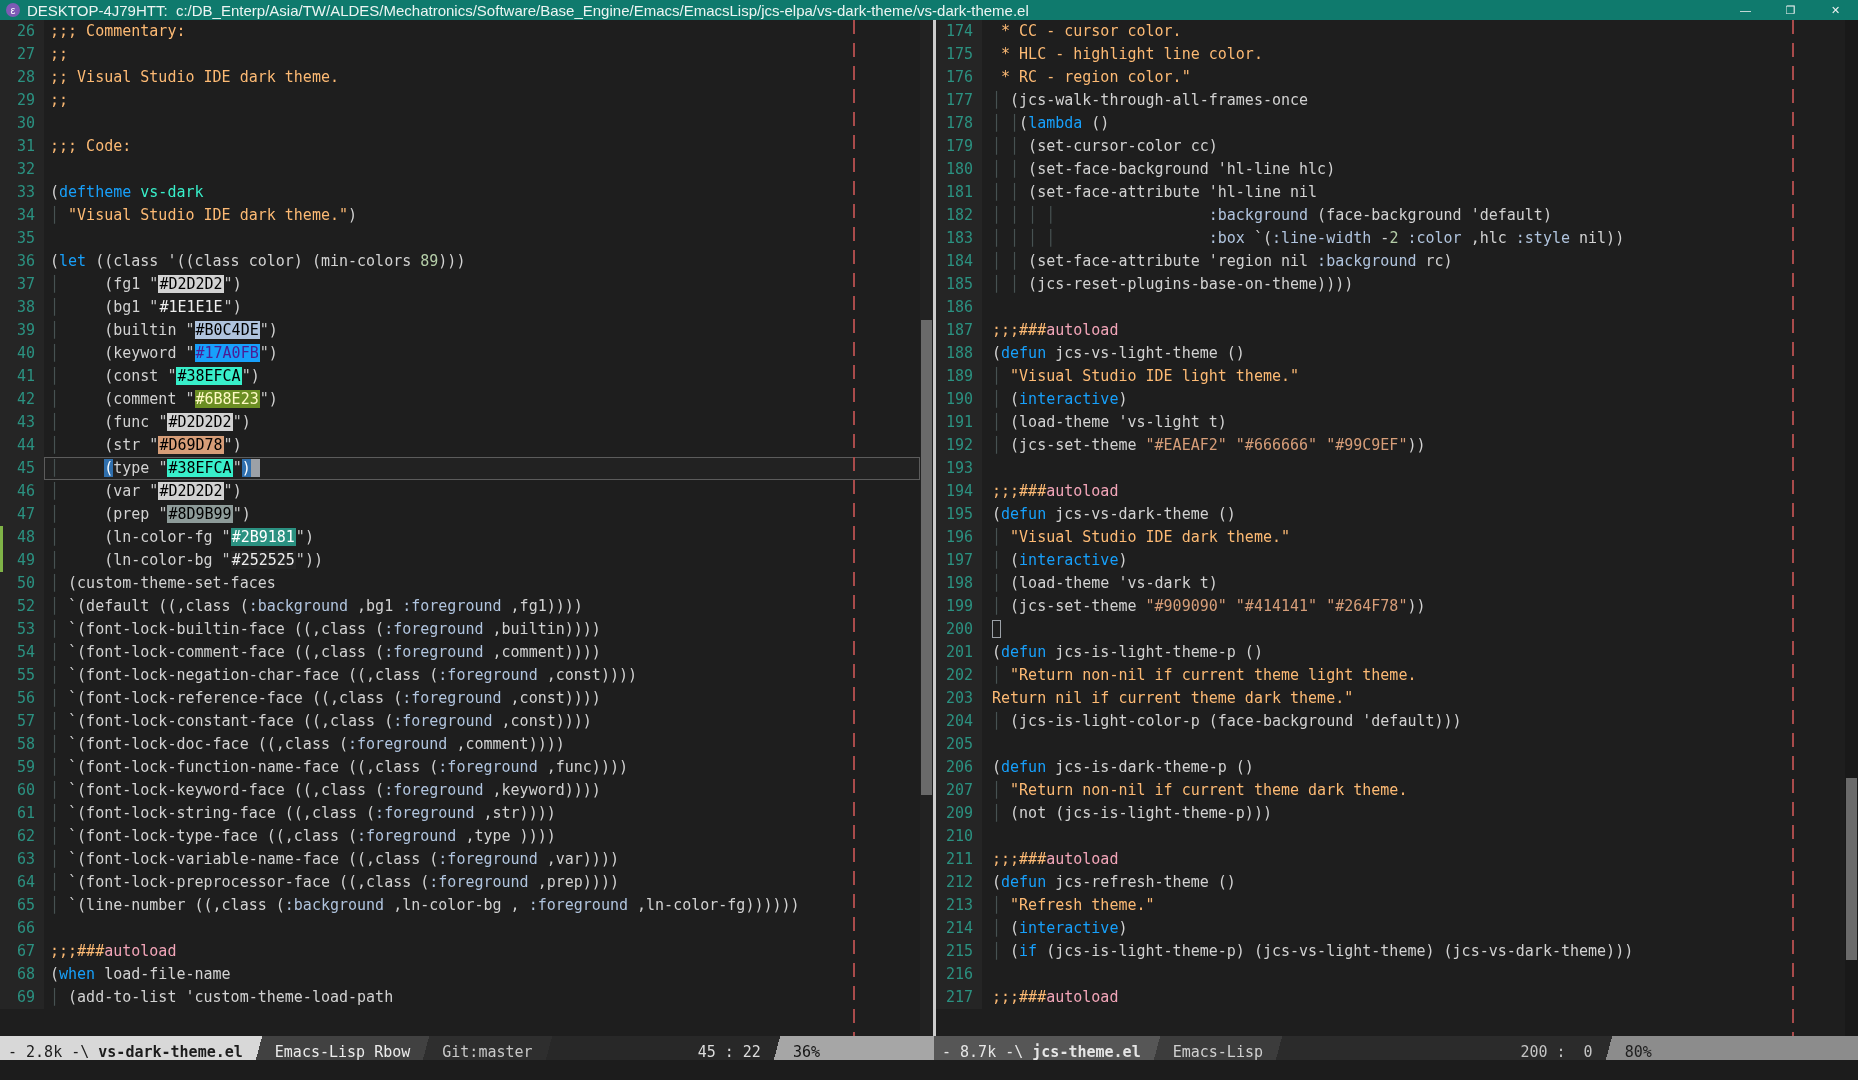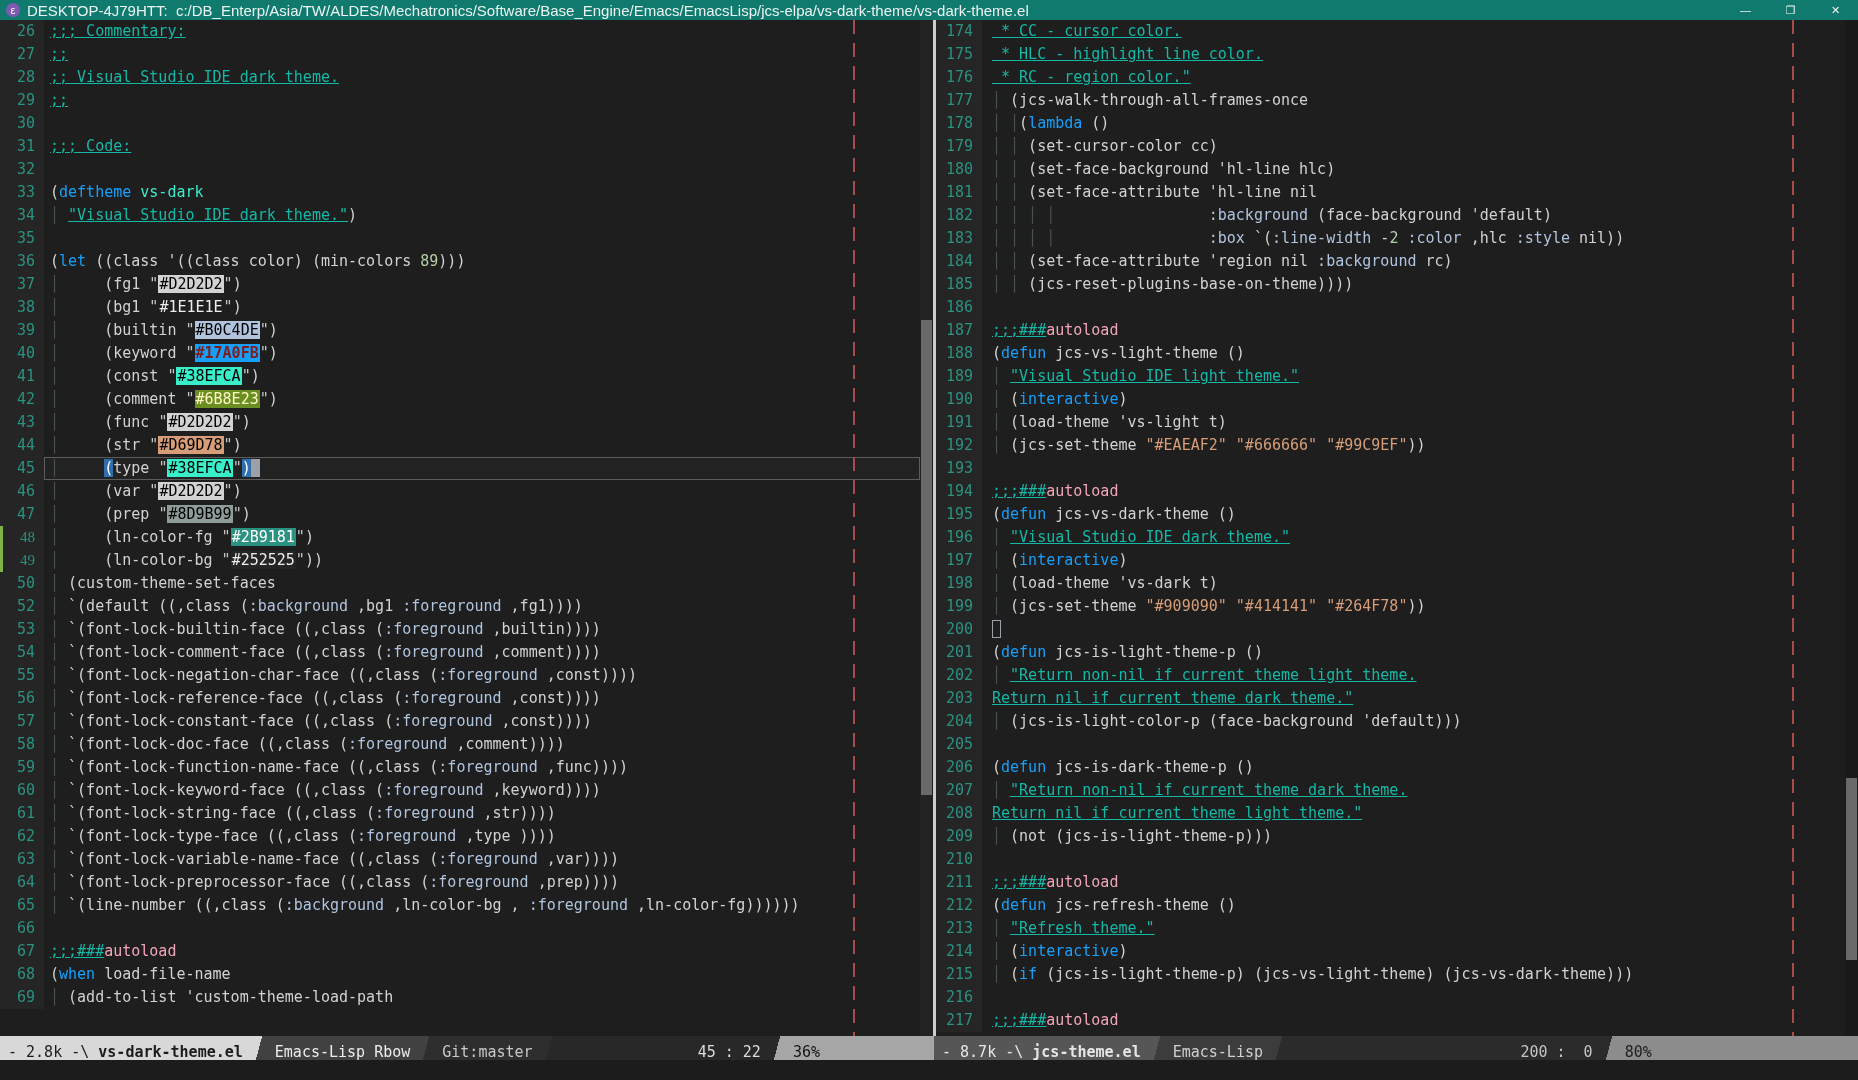--- a/index.html
+++ b/index.html
@@ -26,25 +26,25 @@
   .win-right { left:936px; width:909px; }
 
   .line { display:flex; height:23px; line-height:23px; font-size:15px; }
   .gutter { width:44px; flex:0 0 44px; background:#252525; color:#2B9181;
             text-align:right; padding-right:9px; }
   .win-right .gutter { width:46px; flex:0 0 46px; }
   .code { flex:1; white-space:pre; color:#D2D2D2; padding-left:6px; }
   .win-right .code { padding-left:10px; }
 
   .line.hl .code { box-shadow: inset 0 0 0 1px #5C5C5C; background:#222222; }
-  .line.git .gutter { box-shadow: inset 3px 0 0 #7FB347; font-family: Liberation Serif, serif; }
+  .line.git .gutter { box-shadow: inset 3px 0 0 #7FB347; }
 
   
   .sg-d { color:#D2D2D2; }
-  .sg-c { color:#14b8a6;text-decoration:underline; }
+  .sg-c { color:#fdba74; }
   .sg-k { color:#17A0FB; }
   .sg-t { color:#38EFCA; }
   .sg-s { color:#D69D78; }
   .sg-b { color:#B0C4DE; }
   .sg-n { color:#B5CEA8; }
   .sg-g { color:#475252; }
   .sg-q { color:#C6C6C6; }
   .sg-a { color:#F2A5B8; }
   .sg-pm { background:#2F6FAD; color:#FFFFFF; }
   .sg-cur { background:#9CA1A7; }
@@ -165,21 +165,21 @@
       <div class="line">
         <div class="gutter">38</div>
         <div class="code"><span class="sg-g">│</span><span class="sg-d">     (bg1 </span><span class="sg-q">"</span><span class="sg-w" style="background: rgb(30, 30, 30); color: rgb(237, 237, 237);">#1E1E1E</span><span class="sg-q">"</span><span class="sg-d">)</span></div>
       </div>
       <div class="line">
         <div class="gutter">39</div>
         <div class="code"><span class="sg-g">│</span><span class="sg-d">     (builtin </span><span class="sg-q">"</span><span class="sg-w" style="background: rgb(176, 196, 222); color: rgb(0, 0, 0);">#B0C4DE</span><span class="sg-q">"</span><span class="sg-d">)</span></div>
       </div>
       <div class="line">
         <div class="gutter">40</div>
-        <div class="code"><span class="sg-g">│</span><span class="sg-d">     (keyword </span><span class="sg-q">"</span><span class="sg-w" style="background: rgb(23, 160, 251); color: #7f1d1d; font-weight: bold;">#17A0FB</span><span class="sg-q">"</span><span class="sg-d">)</span></div>
+        <div class="code"><span class="sg-g">│</span><span class="sg-d">     (keyword </span><span class="sg-q">"</span><span class="sg-w" style="background: rgb(23, 160, 251); color: #4c1d95;">#17A0FB</span><span class="sg-q">"</span><span class="sg-d">)</span></div>
       </div>
       <div class="line">
         <div class="gutter">41</div>
         <div class="code"><span class="sg-g">│</span><span class="sg-d">     (const </span><span class="sg-q">"</span><span class="sg-w" style="background: rgb(56, 239, 202); color: rgb(0, 0, 0);">#38EFCA</span><span class="sg-q">"</span><span class="sg-d">)</span></div>
       </div>
       <div class="line">
         <div class="gutter">42</div>
         <div class="code"><span class="sg-g">│</span><span class="sg-d">     (comment </span><span class="sg-q">"</span><span class="sg-w" style="background: rgb(107, 142, 35); color: #fef9c3;">#6B8E23</span><span class="sg-q">"</span><span class="sg-d">)</span></div>
       </div>
       <div class="line">
@@ -416,24 +416,20 @@
         <div class="gutter">205</div>
         <div class="code"></div>
       </div>
       <div class="line">
         <div class="gutter">206</div>
         <div class="code"><span class="sg-d">(</span><span class="sg-k">defun</span><span class="sg-d"> jcs-is-dark-theme-p ()</span></div>
       </div>
       <div class="line">
         <div class="gutter">207</div>
         <div class="code"><span class="sg-g">│</span><span class="sg-d"> </span><span class="sg-c">"Return non-nil if current theme dark theme.</span></div>
-      </div>
-      <div class="line">
-        <div class="gutter">208</div>
-        <div class="code"><span class="sg-c">Return nil if current theme light theme."</span></div>
       </div>
       <div class="line">
         <div class="gutter">209</div>
         <div class="code"><span class="sg-g">│</span><span class="sg-d"> (not (jcs-is-light-theme-p)))</span></div>
       </div>
       <div class="line">
         <div class="gutter">210</div>
         <div class="code"></div>
       </div>
       <div class="line">

